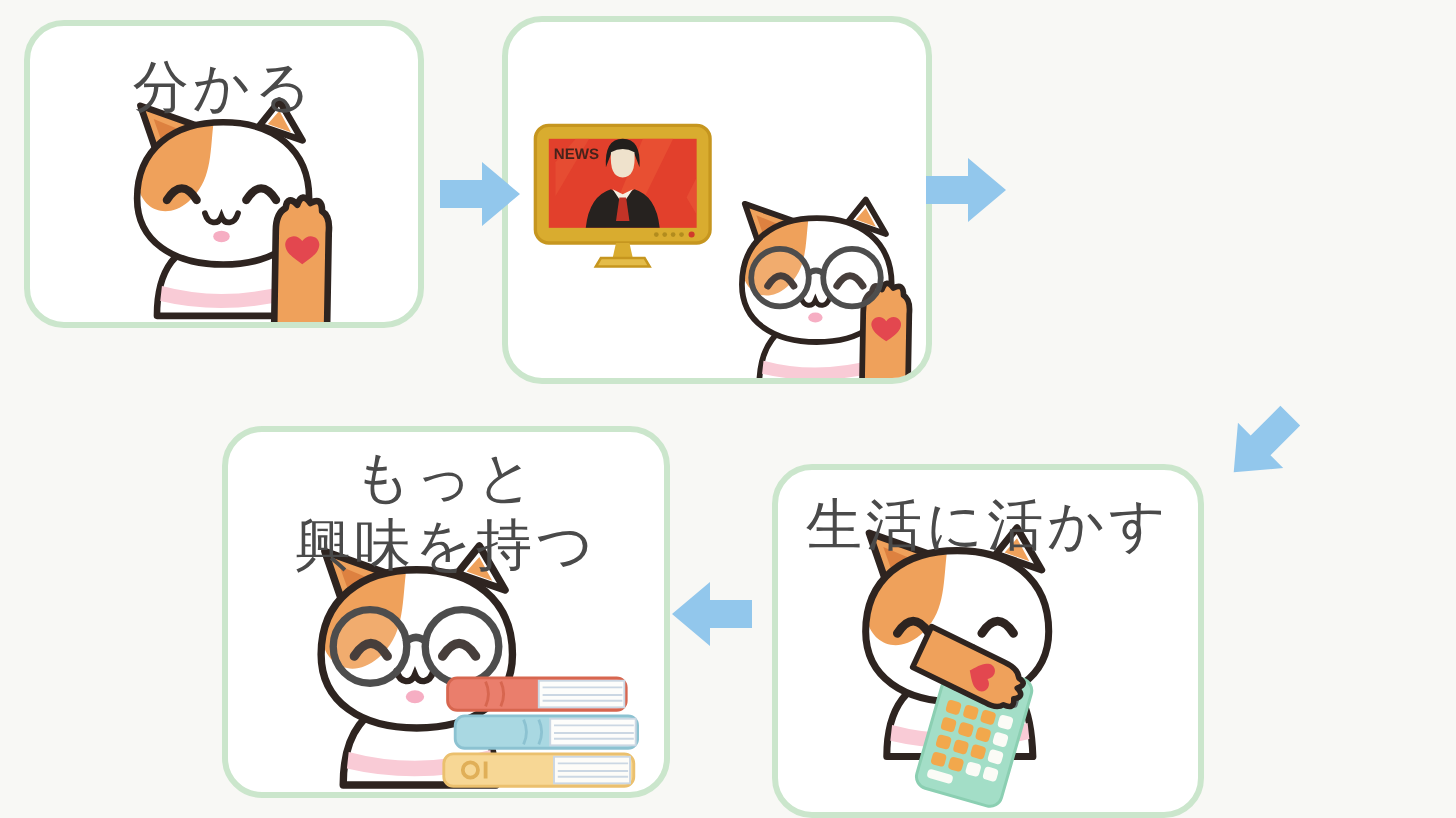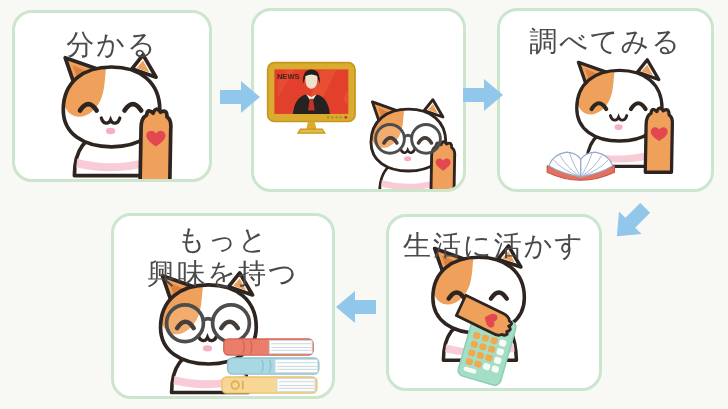--- a/index.html
+++ b/index.html
@@ -36,29 +36,29 @@
     line-height:1.2;
     color:var(--text);
     white-space:pre-line;
     z-index:2;
   }
   .illu{
     position:absolute;left:0;top:0;
     width:100%;height:100%;
     z-index:1;
   }
-  #box-understand{left:12px;top:10px;width:200px;height:172px;}
+  #box-understand{left:12px;top:10px;width:200px;height:154px;}
   #box-understand h2{top:15px;}
   #box-interest{left:251px;top:8px;width:215px;height:184px;}
   #box-interest h2{top:14px;}
   #box-research{left:497px;top:8px;width:217px;height:184px;}
   #box-research h2{top:14px;}
   #box-more{left:111px;top:213px;width:224px;height:186px;}
   #box-more h2{top:7px;}
-  #box-apply{left:386px;top:214px;width:216px;height:177px;}
+  #box-apply{left:386px;top:232px;width:216px;height:177px;}
   #box-apply h2{top:12px;}
   .arrow{position:absolute;z-index:5;}
   .arrow polygon{fill:var(--arrow);}
   #arrow-1{left:220px;top:79px;}
   #arrow-2{left:463px;top:77px;}
   #arrow-3{left:607px;top:197px;}
   #arrow-4{left:334px;top:289px;}
   svg text{font-family:"Liberation Sans","DejaVu Sans",sans-serif;}
 </style>
 </head>
@@ -124,38 +124,20 @@
         <circle cx="95" cy="67" r="1.8" fill="#D0392B"></circle>
         <path d="M50,72 L58,72 L60,81 L48,81 Z" fill="#D9AC2F"></path>
         <path d="M41,81 L67,81 L70,86 L38,86 Z" fill="#E4BC49" stroke="#C6961F" stroke-width="1.5"></path>
       </g>
       <use href="#cat-core" transform="translate(104,88) scale(0.72)"></use>
       <use href="#cat-paw" transform="translate(174,128) scale(0.72)"></use>
       <use href="#glasses" transform="translate(118,112) scale(0.72)"></use>
     </svg>
   </section>
 
-  <section class="step" id="box-research">
-    <h2>調べてみる</h2>
-    <svg class="illu" viewBox="0 0 211 178">
-      <use href="#cat-core" transform="translate(62,48) scale(0.82)"></use>
-      <use href="#cat-paw" transform="translate(142,94) scale(0.82)"></use>
-      <g transform="translate(44,130) scale(0.8)">
-        <path d="M4,31 Q46,53 88,31 L88,39 Q46,59 4,39 Z" fill="#E4705F" stroke="#CE5645" stroke-width="1.5" stroke-linejoin="round"></path>
-        <path d="M46,45 Q20,40 6,31 Q11,17 28,14 Q41,15 46,23 Z" fill="#FFFFFF" stroke="#93A9C6" stroke-width="1.5"></path>
-        <path d="M46,45 Q72,40 86,31 Q81,17 64,14 Q51,15 46,23 Z" fill="#FFFFFF" stroke="#93A9C6" stroke-width="1.5"></path>
-        <path d="M46,45 Q24,37 12,24" fill="none" stroke="#93A9C6" stroke-width="1"></path>
-        <path d="M46,45 Q28,33 20,18" fill="none" stroke="#93A9C6" stroke-width="1"></path>
-        <path d="M46,45 Q36,28 32,15" fill="none" stroke="#93A9C6" stroke-width="1"></path>
-        <path d="M46,45 Q68,37 80,24" fill="none" stroke="#93A9C6" stroke-width="1"></path>
-        <path d="M46,45 Q64,33 72,18" fill="none" stroke="#93A9C6" stroke-width="1"></path>
-        <path d="M46,45 Q56,28 60,15" fill="none" stroke="#93A9C6" stroke-width="1"></path>
-      </g>
-    </svg>
-  </section>
 
   <section class="step" id="box-more">
     <h2>もっと
 興味を持つ</h2>
     <svg class="illu" viewBox="0 0 218 180">
       <use href="#cat-core" transform="translate(30,56) scale(0.92)"></use>
       <use href="#glasses" transform="translate(48,87) scale(0.92)"></use>
       <g transform="translate(106,122) scale(0.95)">
         <g>
           <rect x="2" y="41" width="100" height="17" rx="5" fill="#F7D795" stroke="#EBC06E" stroke-width="1.5"></rect>

